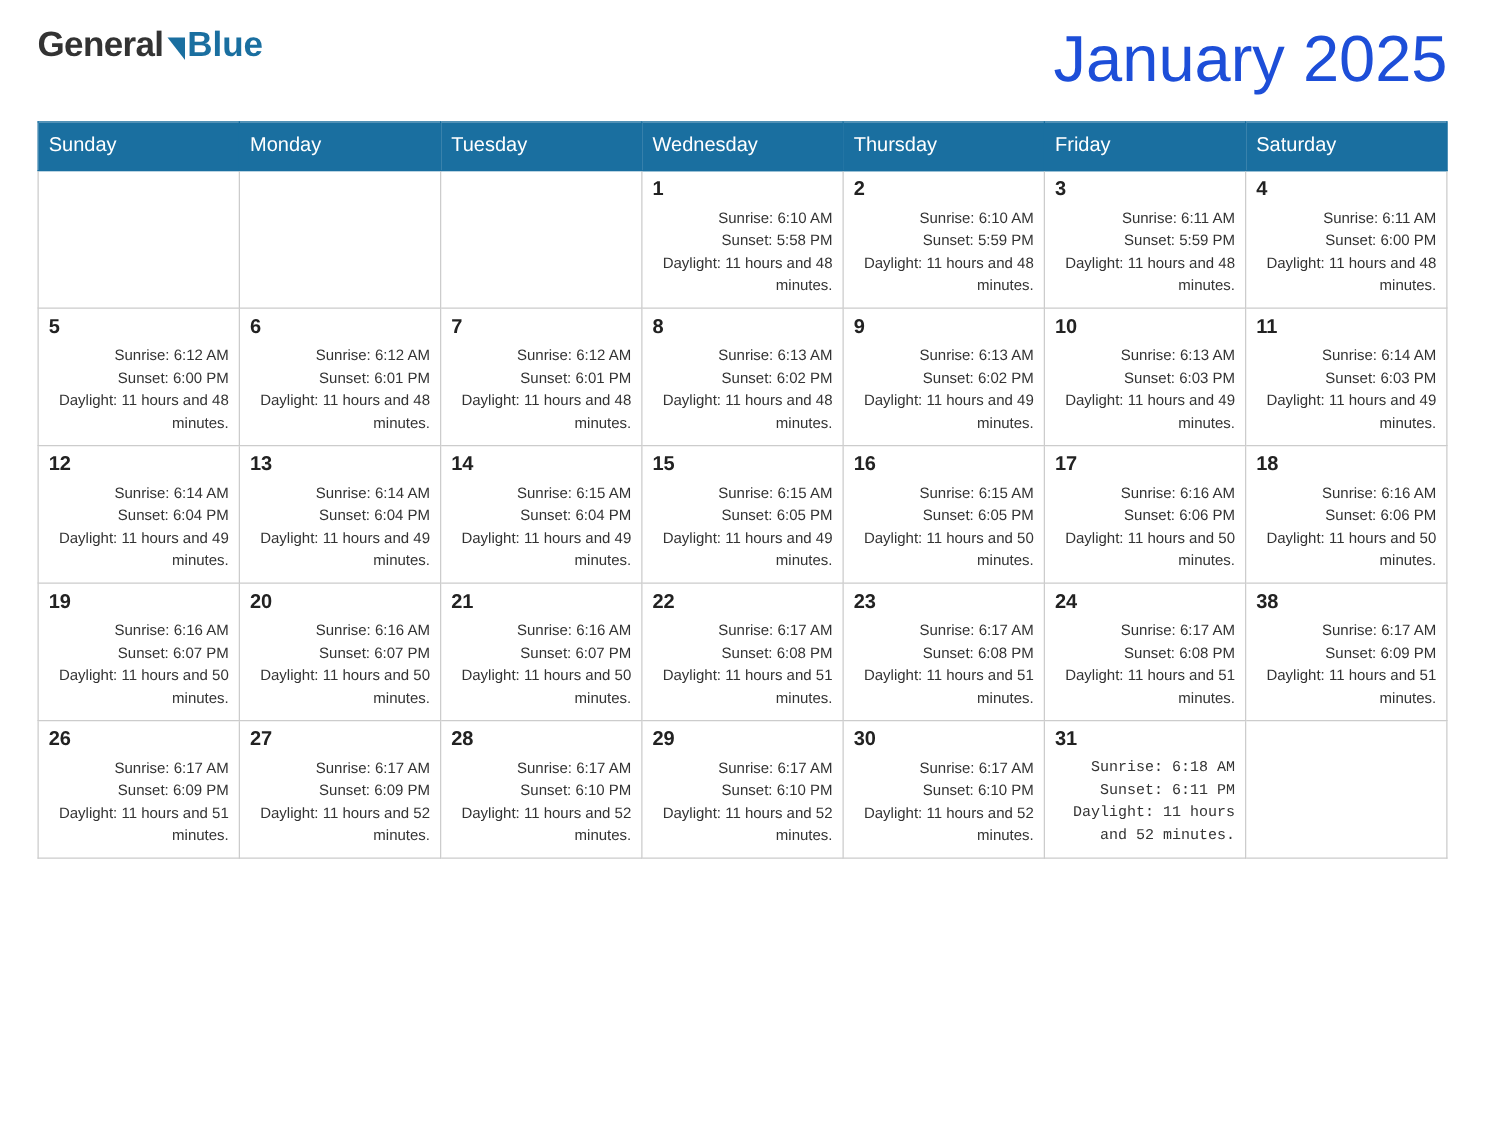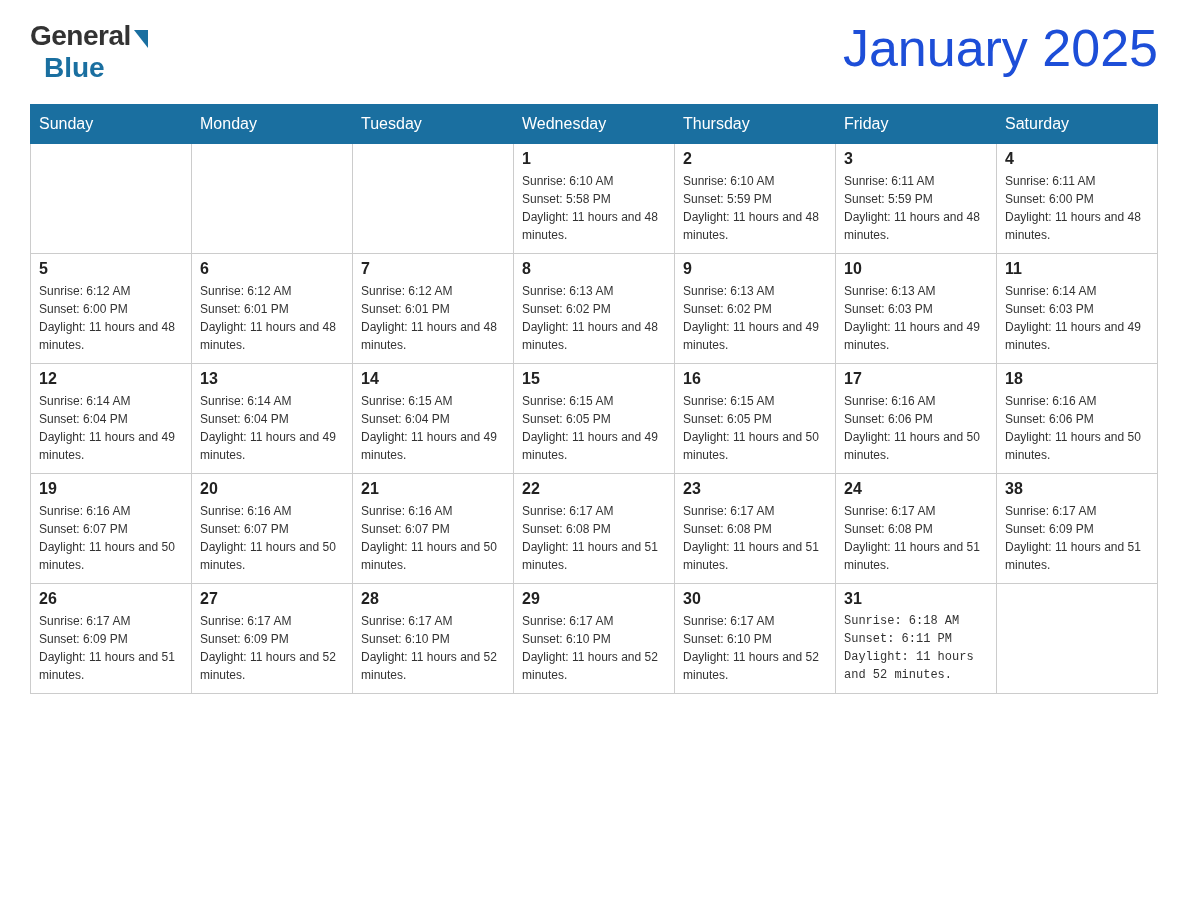--- a/index.html
+++ b/index.html
@@ -11,21 +11,21 @@
       padding: 20px 30px;
     }
     .header {
       display: flex;
       justify-content: space-between;
       align-items: flex-start;
       margin-bottom: 20px;
     }
     .logo {
       display: flex;
-      flex-direction: column;
+      flex-direction: row;
       align-items: flex-start;
     }
     .logo-top {
       display: flex;
       align-items: center;
     }
     .logo-general {
       font-size: 28px;
       font-weight: bold;
       color: #333;
@@ -37,21 +37,21 @@
       border-left: 14px solid transparent;
       border-right: 0px solid transparent;
       border-top: 18px solid #1a6fa0;
       margin-left: 3px;
       margin-top: 6px;
     }
     .logo-blue {
       font-size: 28px;
       font-weight: bold;
       color: #1a6fa0;
-      margin-left: 14px;
+      margin-left: 2px;
     }
     .title-block {
       text-align: right;
     }
     .month-title {
       font-size: 52px;
       font-weight: normal;
       color: #1d4ed8;
       line-height: 1.1;
     }
@@ -84,20 +84,21 @@
     .day-number {
       font-size: 16px;
       font-weight: bold;
       color: #222;
       margin-bottom: 4px;
     }
     .day-info {
       font-size: 12px;
       color: #333;
       line-height: 1.5;
+      text-align: right;
     }
     .empty-cell {
       background: #fff;
     }
     tr td {
       border-bottom: 2px solid #1a6fa0;
     }
     tr:last-child td {
       border-bottom: 1px solid #ccc;
     }

